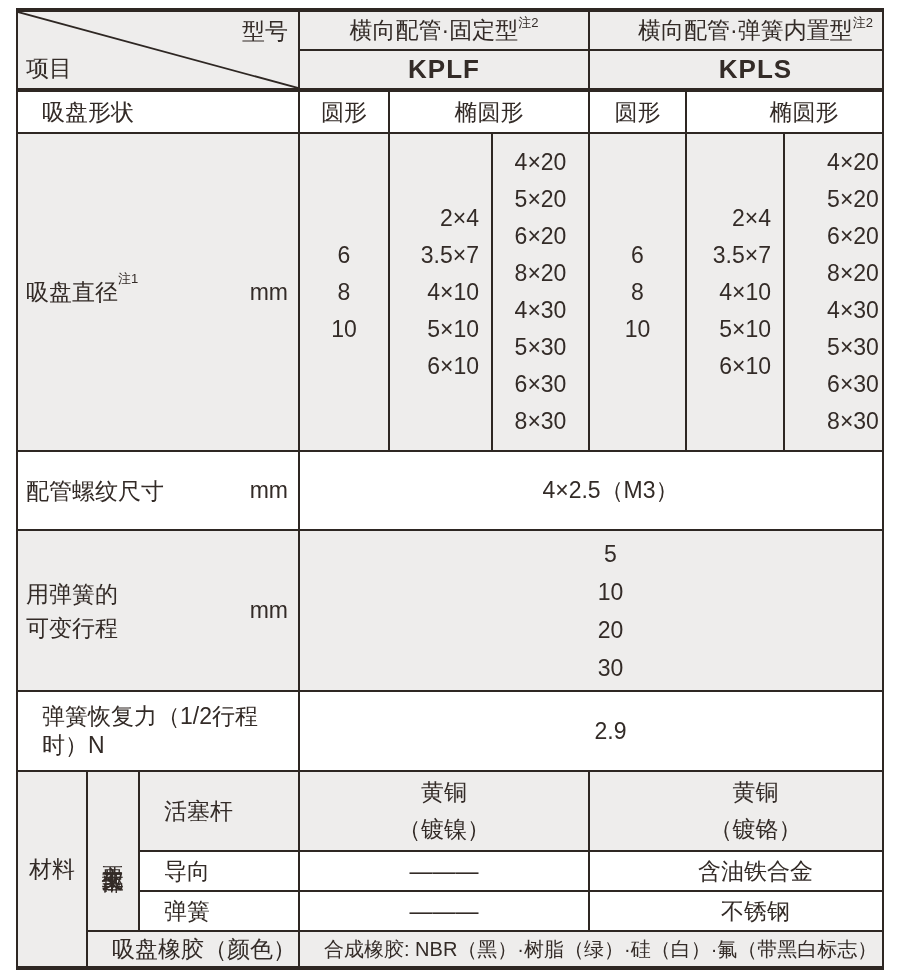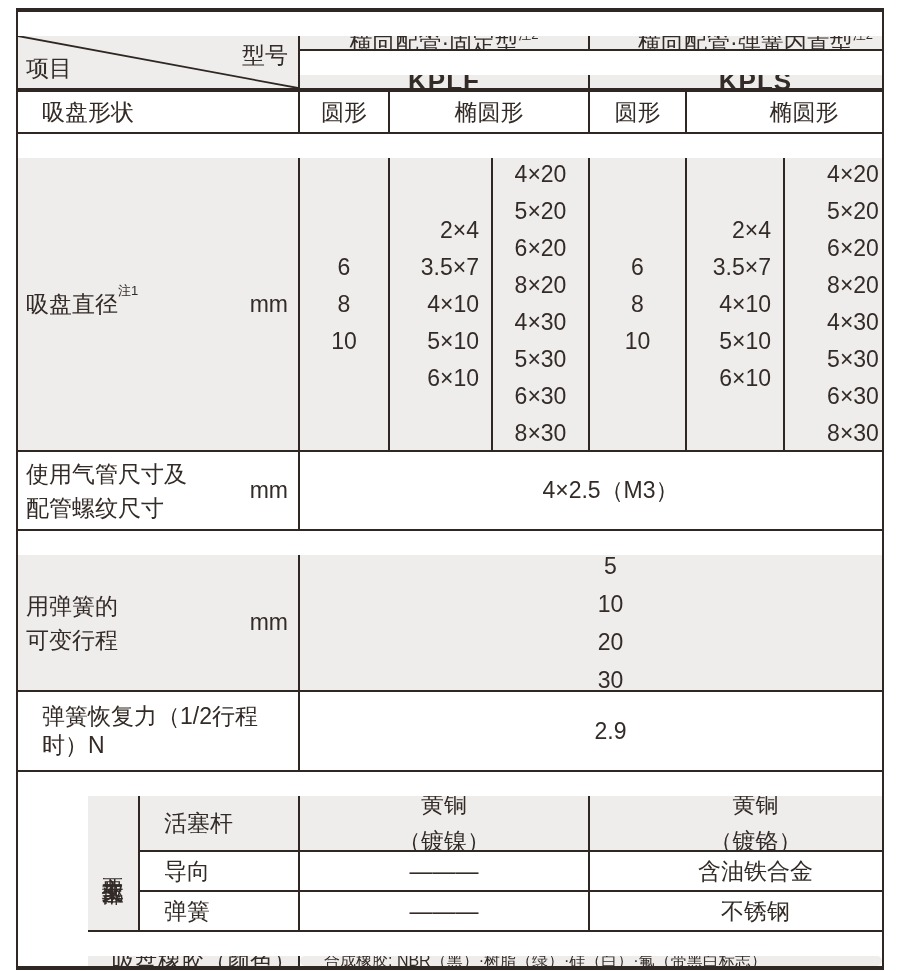--- a/index.html
+++ b/index.html
@@ -13,40 +13,40 @@
     grid-template-rows:39px 41px 42px 318px 79px 161px 80px 80px 40px 40px 34px;
     border:2px solid #2e2723;border-top-width:4px;border-bottom-width:4px;
     background:#ffffff;
   }
   .cell{
     box-sizing:border-box;overflow:hidden;
     border-right:2px solid #2e2723;border-bottom:2px solid #2e2723;
     display:flex;align-items:center;justify-content:center;
     font-size:23px;line-height:1.25;
   }
-  .bg-g{background:#eeedec;margin-top:24px;}
+  .bg-g{background:#eeedec;}
   .br0{border-right:none;padding-left:39px;}
   .bb0{border-bottom:none;}
   .bb-thick{border-bottom-width:4px;}
   .left{justify-content:flex-start;padding-left:24px;text-align:left;}
   .between{justify-content:space-between;padding-left:8px;padding-right:10px;}
   .model{font-weight:bold;font-size:26px;letter-spacing:1px;}
   .col-list{flex-direction:column;justify-content:center;line-height:37px;}
   .col-list.right-al{align-items:flex-end;padding-right:12px;}
   .lh38{line-height:38px;}
   .lh34{line-height:34px;}
   .lh37{line-height:37px;}
   .lines{display:flex;flex-direction:column;justify-content:center;}
   .sup{font-size:13px;position:relative;top:-8px;line-height:0;}
   .corner{position:relative;padding:0;}
   .corner svg{position:absolute;inset:0;width:100%;height:100%;}
   .corner .tr{position:absolute;top:5px;right:10px;}
   .corner .bl{position:absolute;bottom:5px;left:8px;}
   .vertical{writing-mode:vertical-rl;text-orientation:upright;letter-spacing:1px;font-size:22px;}
-  .small-txt{font-size:16px;letter-spacing:0;border-radius:6px;}
+  .small-txt{font-size:20px;letter-spacing:0;}
   .unit{font-size:23px;}
 </style>
 </head>
 <body>
 
 <div class="page">
   <div class="spec-table">
 
     <div class="cell bg-g corner bb-thick" style="grid-area:1/1/3/4">
       <svg viewBox="0 0 282 82" preserveAspectRatio="none">
@@ -118,21 +118,20 @@
         <div class="ln">6×20</div>
         <div class="ln">8×20</div>
         <div class="ln">4×30</div>
         <div class="ln">5×30</div>
         <div class="ln">6×30</div>
         <div class="ln">8×30</div>
       </div>
 
     <div class="cell between" style="grid-area:5/1/6/4">
       <span class="lines lh34">
-          <div class="ln">使用气管尺寸及</div>
           <div class="ln">配管螺纹尺寸</div>
         </span>
       <span class="unit">mm</span>
     </div>
     <div class="cell br0" style="grid-area:5/4/6/10">4×2.5（M3）</div>
 
     <div class="cell bg-g between" style="grid-area:6/1/7/4">
       <span class="lines lh34">
           <div class="ln">用弹簧的</div>
           <div class="ln">可变行程</div>
@@ -142,20 +141,21 @@
     <div class="cell bg-g col-list lh38 br0" style="grid-area:6/4/7/10">
         <div class="ln">5</div>
         <div class="ln">10</div>
         <div class="ln">20</div>
         <div class="ln">30</div>
       </div>
 
     <div class="cell left" style="grid-area:7/1/8/4">弹簧恢复力（1/2行程时）N</div>
     <div class="cell br0" style="grid-area:7/4/8/10">2.9</div>
 
+    <div class="cell bg-g bb0" style="grid-area:8/1/12/2">材料</div>
     <div class="cell bg-g vertical" style="grid-area:8/2/11/3">主要支架部位</div>
 
     <div class="cell bg-g left" style="grid-area:8/3/9/4">活塞杆</div>
     <div class="cell bg-g col-list lh37" style="grid-area:8/4/9/7">
         <div class="ln">黄铜</div>
         <div class="ln">（镀镍）</div>
       </div>
     <div class="cell bg-g col-list lh37 br0" style="grid-area:8/7/9/10">
         <div class="ln">黄铜</div>
         <div class="ln">（镀铬）</div>

